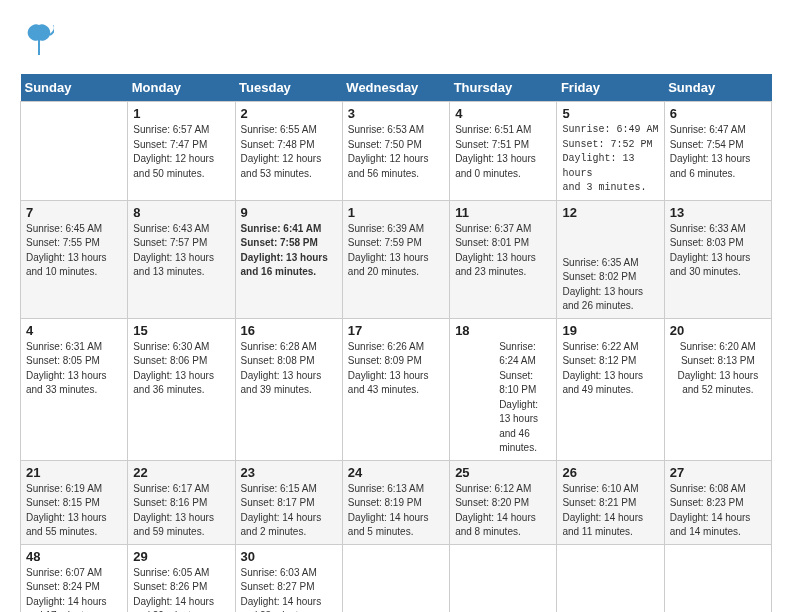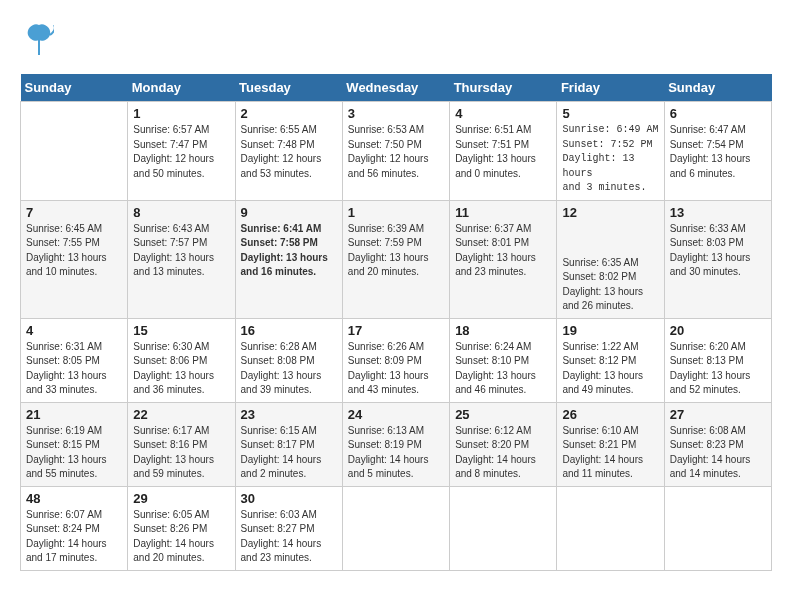--- a/index.html
+++ b/index.html
@@ -232,35 +232,35 @@
         </td>
         <td>
           <div class="day-number">17</div>
           <div class="day-info" style="white-space: pre-line;">Sunrise: 6:26 AM
 Sunset: 8:09 PM
 Daylight: 13 hours
 and 43 minutes.</div>
         </td>
         <td>
           <div class="day-number">18</div>
-          <div class="day-info" style="white-space: pre-line;">Sunrise: 6:24 AM
+          <div class="day-info" style="white-space: pre-line; margin-left: 44px;">Sunrise: 6:24 AM
 Sunset: 8:10 PM
 Daylight: 13 hours
 and 46 minutes.</div>
         </td>
         <td>
           <div class="day-number">19</div>
-          <div class="day-info" style="white-space: pre-line;">Sunrise: 1:22 AM
+          <div class="day-info" style="white-space: pre-line;">Sunrise: 6:22 AM
 Sunset: 8:12 PM
 Daylight: 13 hours
 and 49 minutes.</div>
         </td>
         <td>
           <div class="day-number">20</div>
-          <div class="day-info" style="white-space: pre-line;">Sunrise: 6:20 AM
+          <div class="day-info" style="white-space: pre-line; text-align: center;">Sunrise: 6:20 AM
 Sunset: 8:13 PM
 Daylight: 13 hours
 and 52 minutes.</div>
         </td>
       </tr>
       <tr>
         <td>
           <div class="day-number">21</div>
           <div class="day-info" style="white-space: pre-line;">Sunrise: 6:19 AM
 Sunset: 8:15 PM

